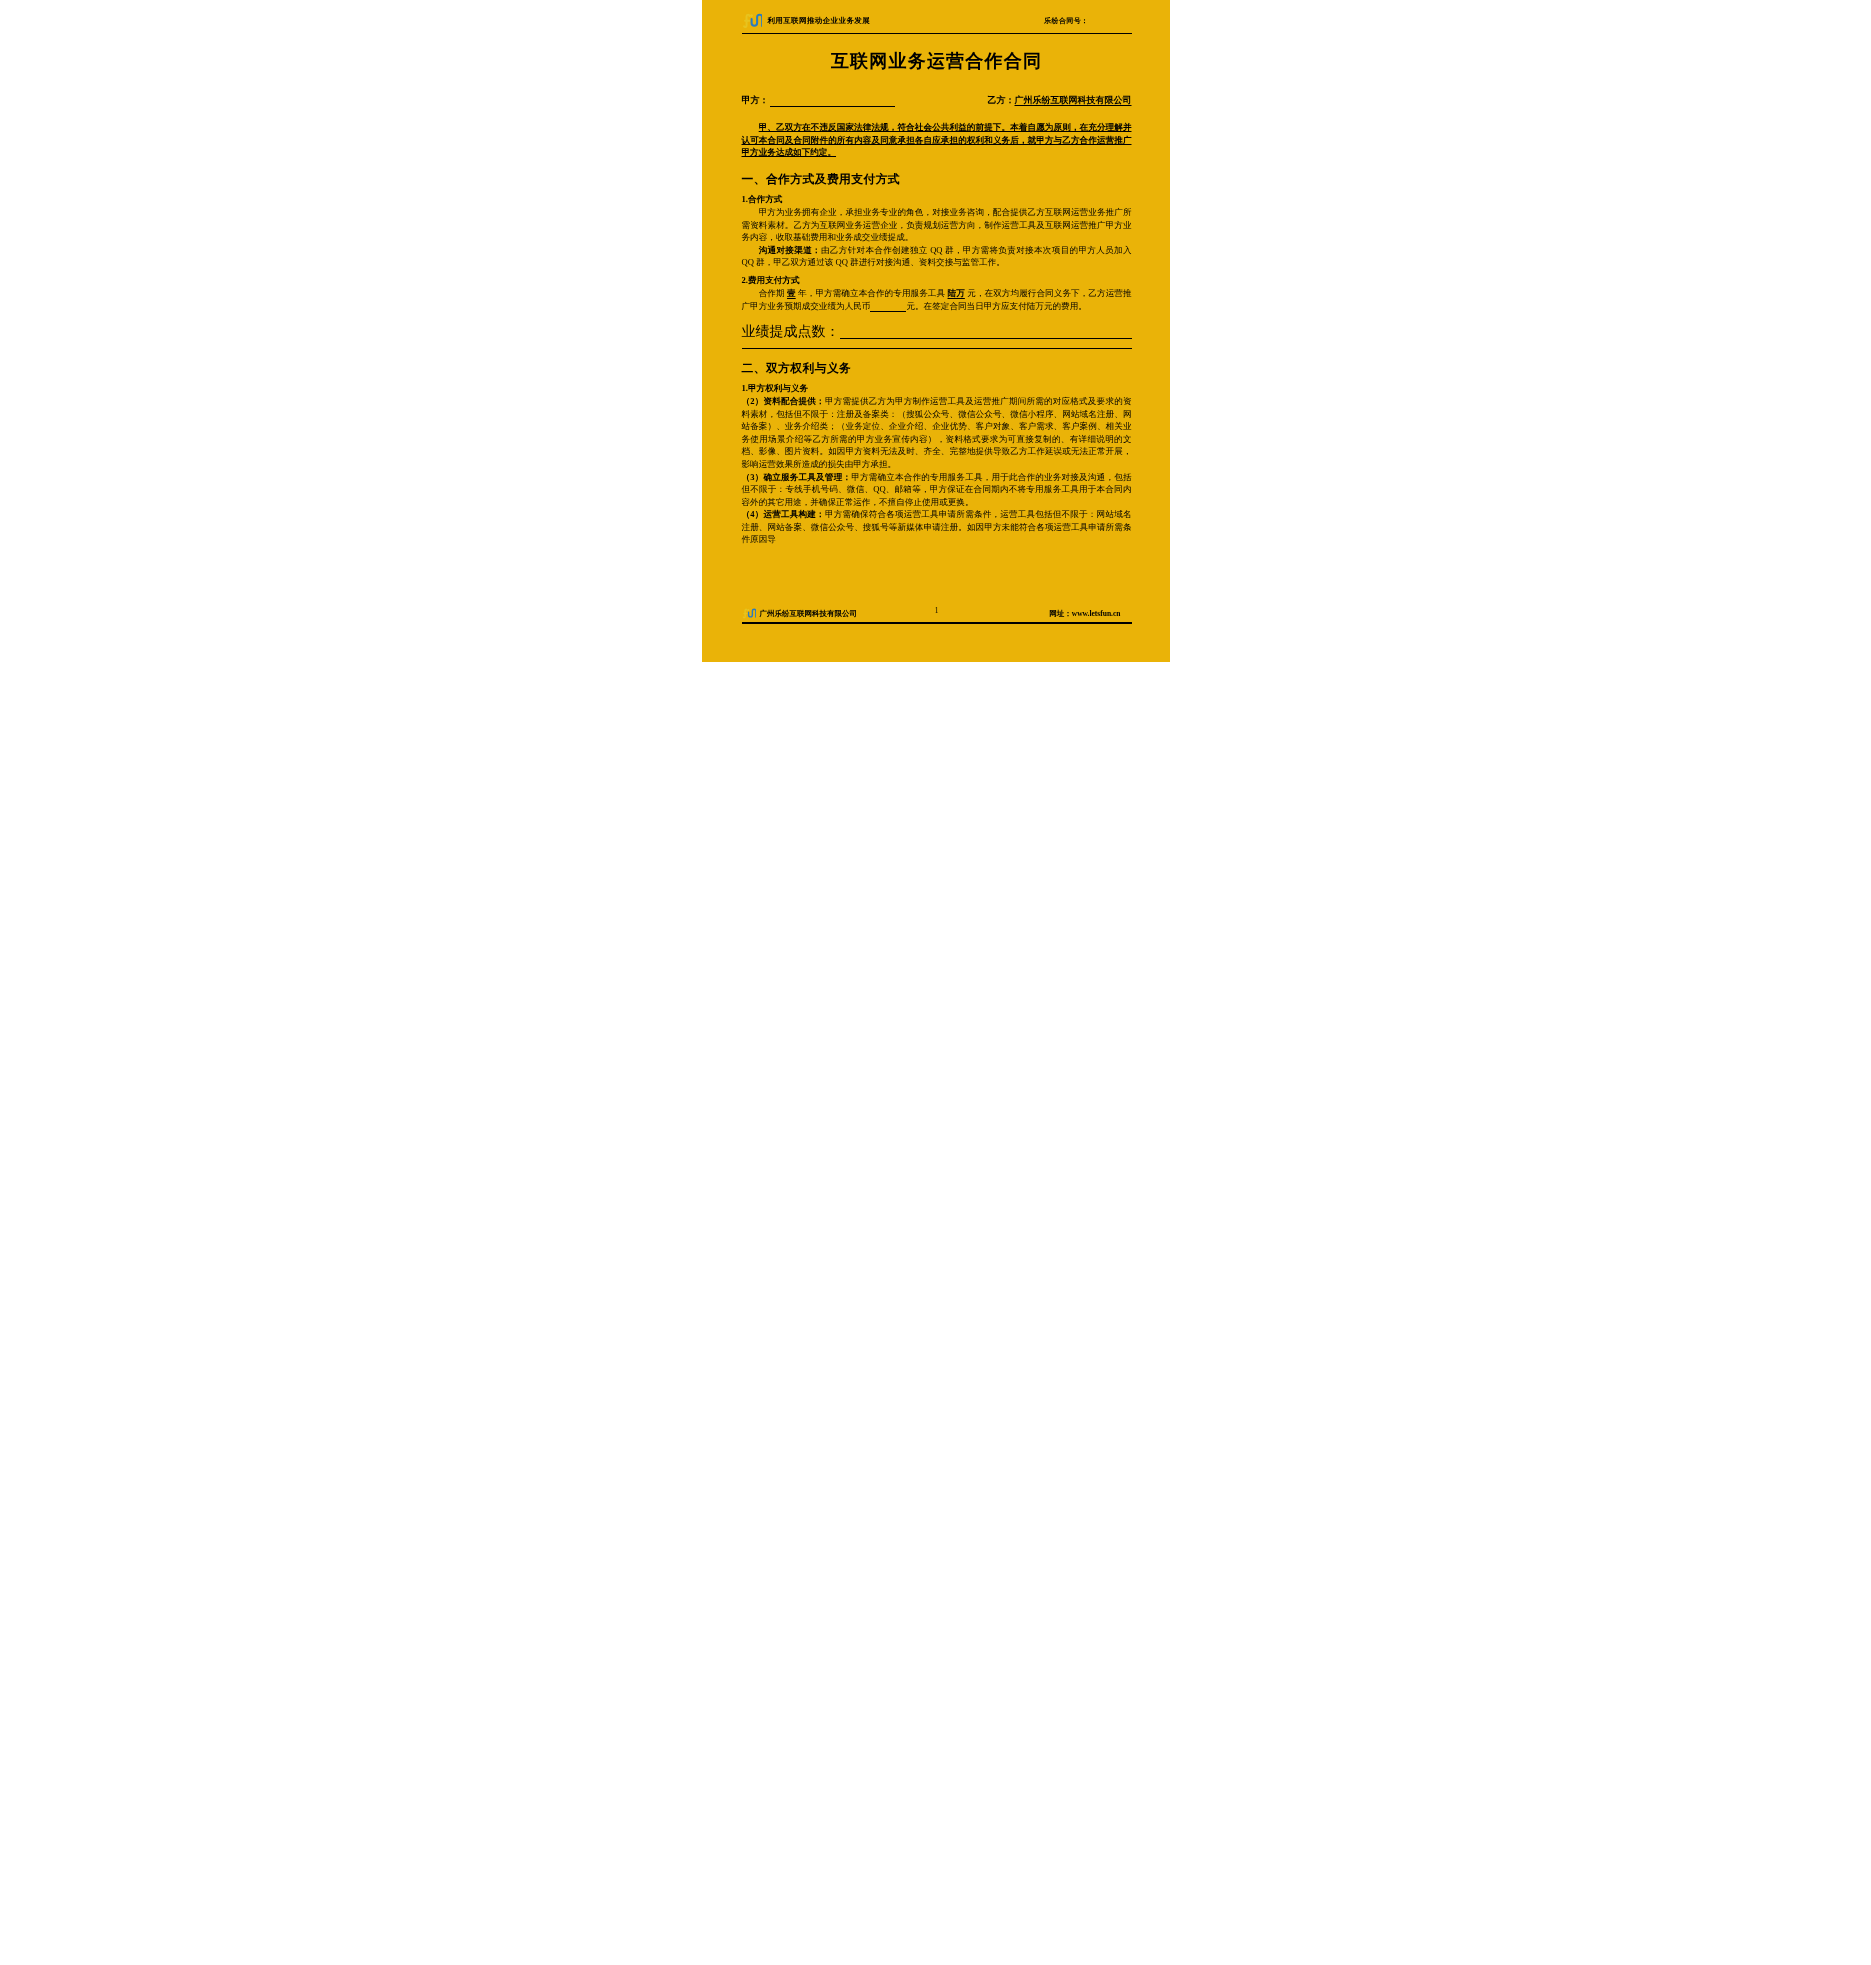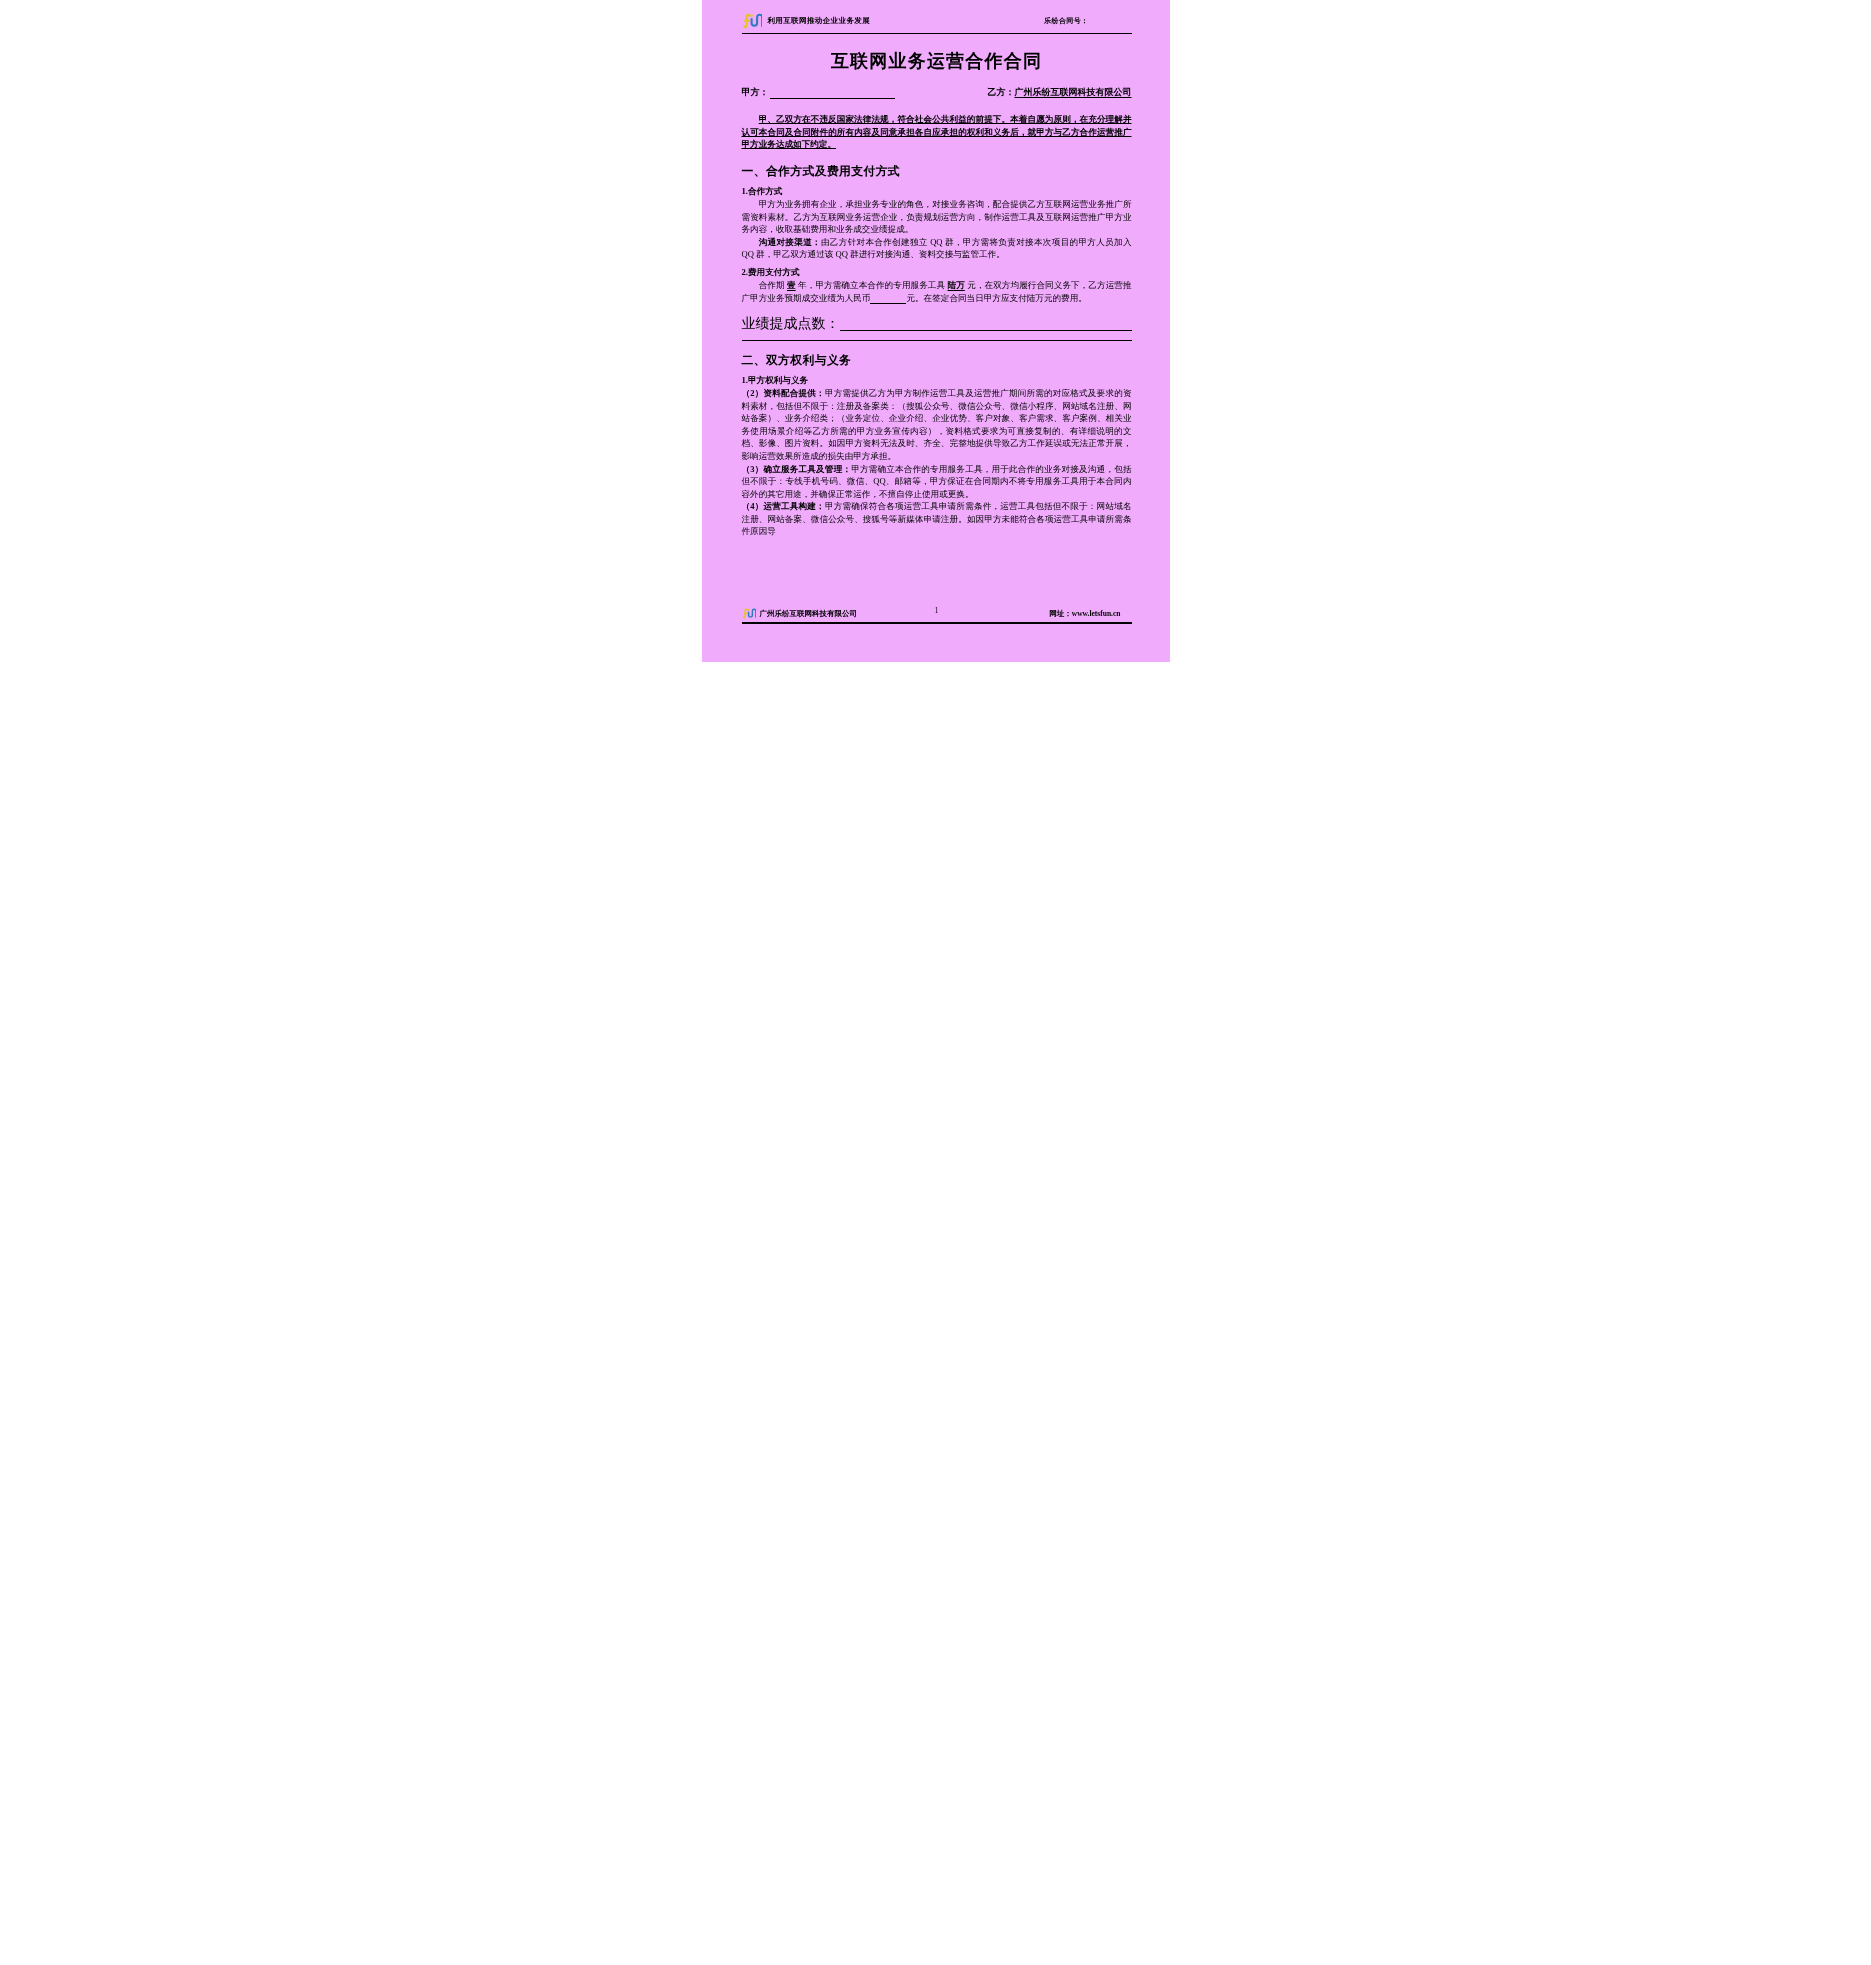--- a/index.html
+++ b/index.html
@@ -1,20 +1,20 @@
 <!DOCTYPE html>
 <html style="font-size:6.3px"><head>
 <meta charset="utf-8">
 <style>
   html,body{margin:0;padding:0;background:#ffffff;}
   .page{
     position:relative;
     width:468px;height:662px;
     margin:0 auto;
-    background:#f0abfc;
+    background:#eab308;
     font-family:"Liberation Serif","DejaVu Serif",serif;
     color:#000;
     overflow:hidden;
   }
   .content{padding:0 38px 0 40px;}
   
   .header{
     display:flex;align-items:center;
     padding-top:13.4px;padding-bottom:3.9px;
     border-bottom:1.6px solid #000;
@@ -31,21 +31,21 @@
   }
   
   .title{
     margin-top:17.3px;
     text-align:center;
     font-size:18px;font-weight:bold;letter-spacing:1.2px;
     line-height:1.15;
   }
   
   .party-row{
-    margin-top:14px;
+    margin-top:22px;
     display:flex;align-items:flex-end;justify-content:space-between;
     font-size:9px;font-weight:bold;
   }
   .party-a{display:flex;align-items:flex-end;}
   .blank-line{
     display:inline-block;width:125px;height:1em;
     border-bottom:0.8px solid #000;margin-left:1.6px;
   }
   .party-b .u{ text-decoration:underline; text-underline-offset:2px; }
   

